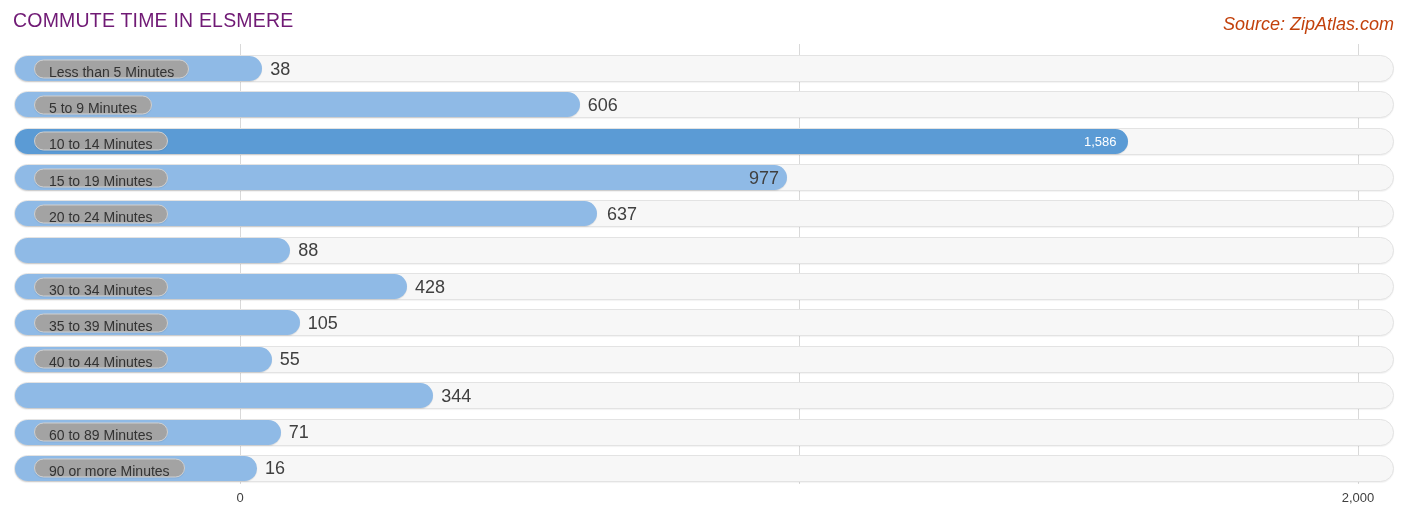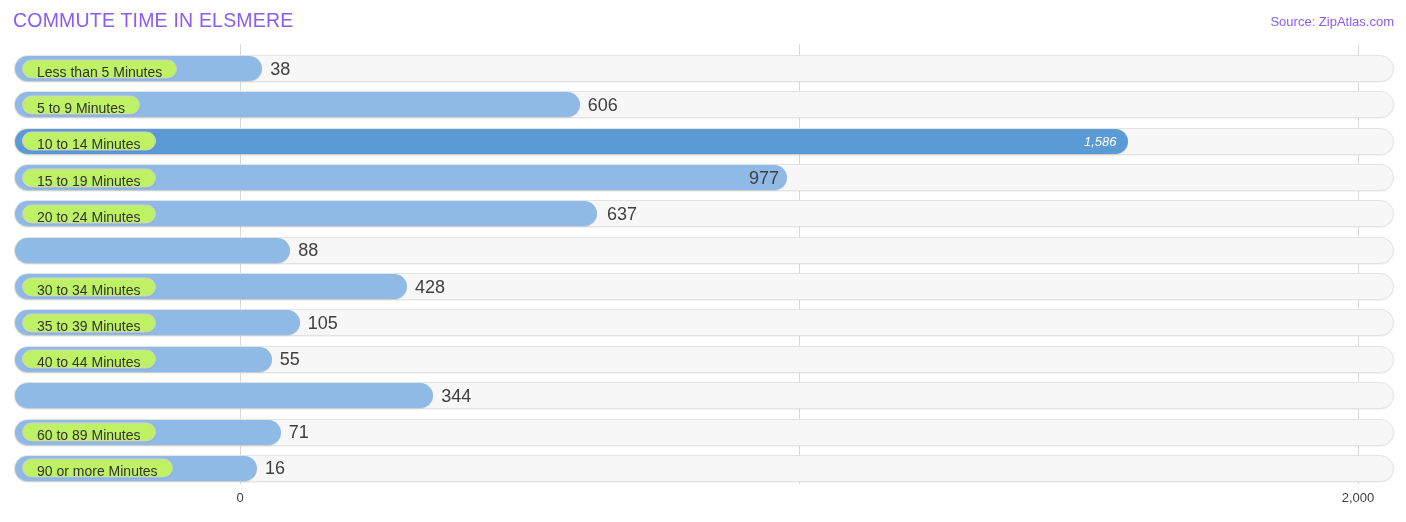--- a/index.html
+++ b/index.html
@@ -14,25 +14,25 @@
     overflow: hidden;
     position: relative;
   }
   #chart-root { position: relative; width: 1406px; height: 522px; }
 
   
   .header { position: absolute; left: 0; top: 0; width: 1406px; height: 44px; }
   .chart-title {
     position: absolute; left: 13px; top: 9px;
     font-size: 19.5px; letter-spacing: .2px;
-    color: #8b5cf6; font-weight: 400; white-space: nowrap;
+    color: #701a75; font-weight: 400; white-space: nowrap;
   }
   .chart-source {
     position: absolute; right: 12px; top: 14px;
-    font-size: 13px; color: #8b5cf6;
+    font-size: 18px; font-style: italic; color: #c2410c;
     white-space: nowrap;
   }
 
   
   .plot { position: absolute; left: 0; top: 44px; width: 1406px; height: 440px; }
 
   .gridlines { position: absolute; inset: 0; }
   .gridline {
     position: absolute; top: 0; bottom: 0; width: 1px;
     background: #d9d9d9;
@@ -55,34 +55,34 @@
     position: absolute; left: 1px; top: 1px; height: 25px;
     background: #8fbae6;
     border-radius: 13px;
     box-shadow: 0 1px 1px rgba(0,0,0,.10);
   }
   .bar.highlight { background: #5b9bd5; }
 
   .bar-inner-value {
     position: absolute; right: 11px; top: 50%;
     transform: translateY(-50%);
-    font-size: 13px; color: #ffffff; white-space: nowrap; font-style: italic;
+    font-size: 13px; color: #ffffff; white-space: nowrap;
   }
 
   .value-label {
     position: absolute; top: 50%; transform: translateY(-50%);
     font-size: 18px; color: #404040; white-space: nowrap;
   }
 
   .cat-pill {
-    position: absolute; left: 8px; top: 50%;
+    position: absolute; left: 20px; top: 50%;
     transform: translateY(-50%);
     height: 19px; line-height: 22px;
     padding: 0 14px;
-    background: #bef264;
+    background: #a3a3a3;
     border: 1px solid #d0d0d0;
     border-radius: 12px;
     font-size: 14px; color: #333333;
     white-space: nowrap;
     box-shadow: 0 1px 1px rgba(0,0,0,.06);
   }
 
   
   .axis { position: absolute; left: 0; top: 484px; width: 1406px; height: 38px; }
   .tick {

